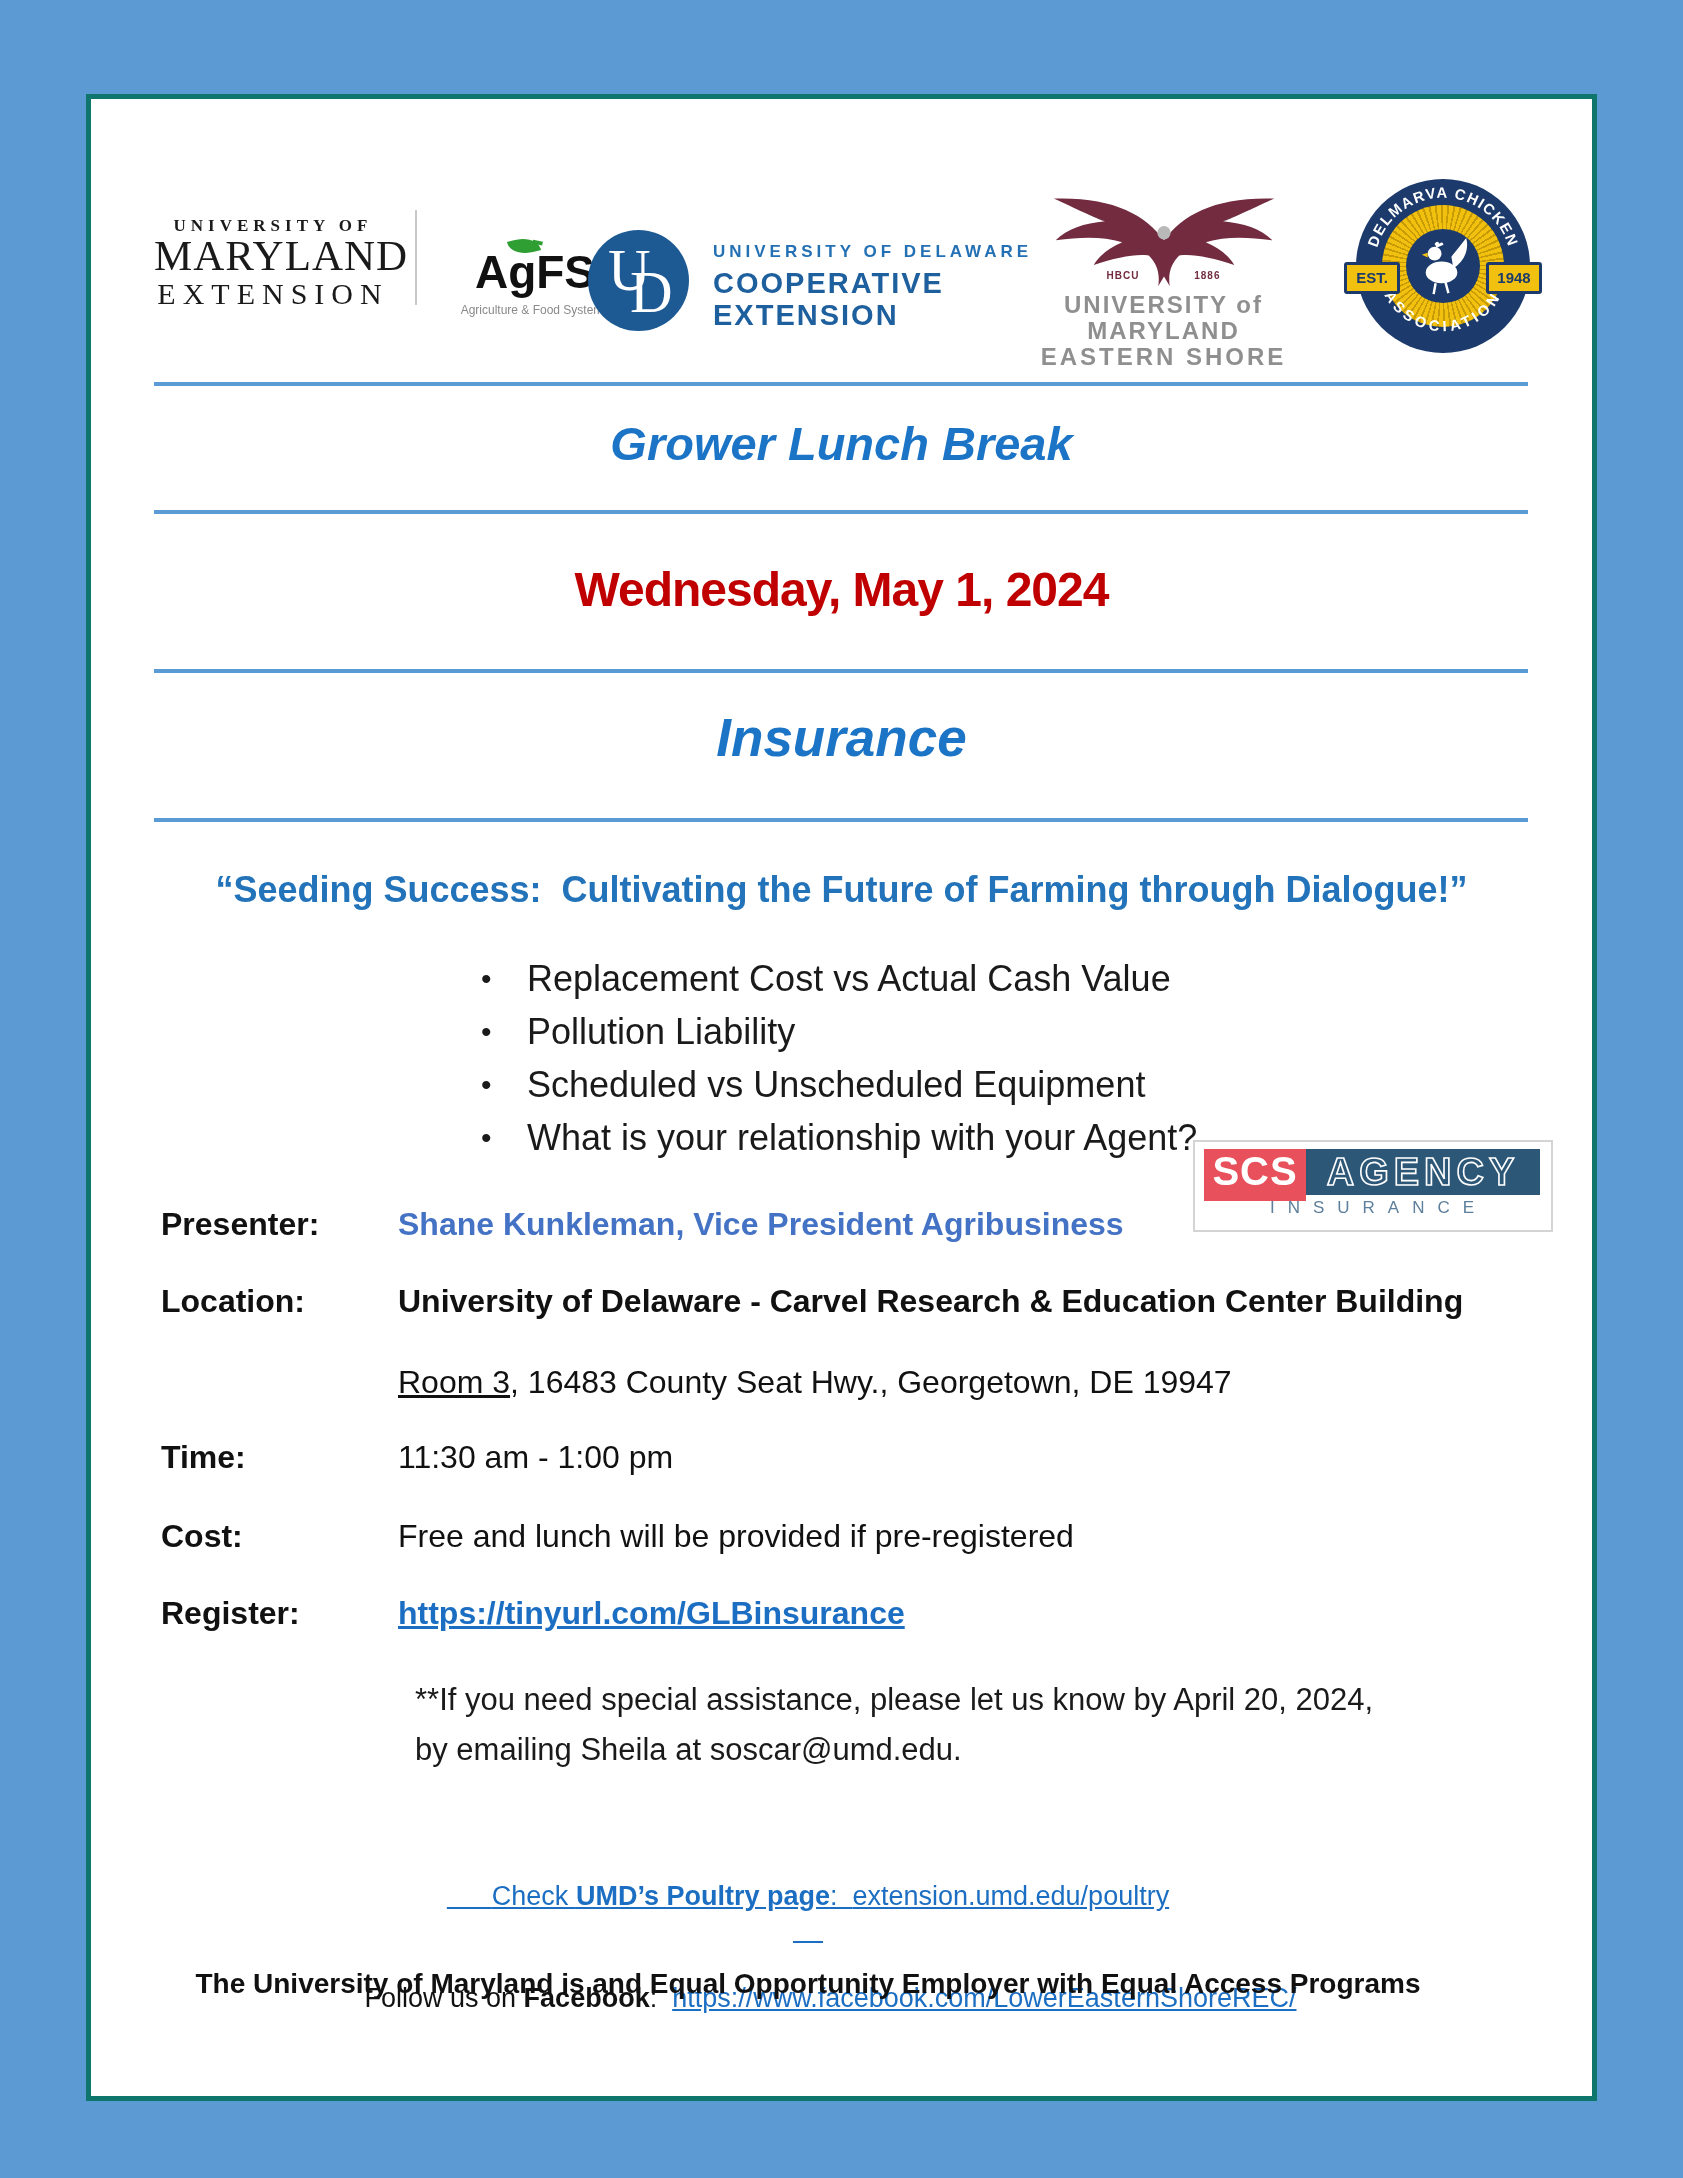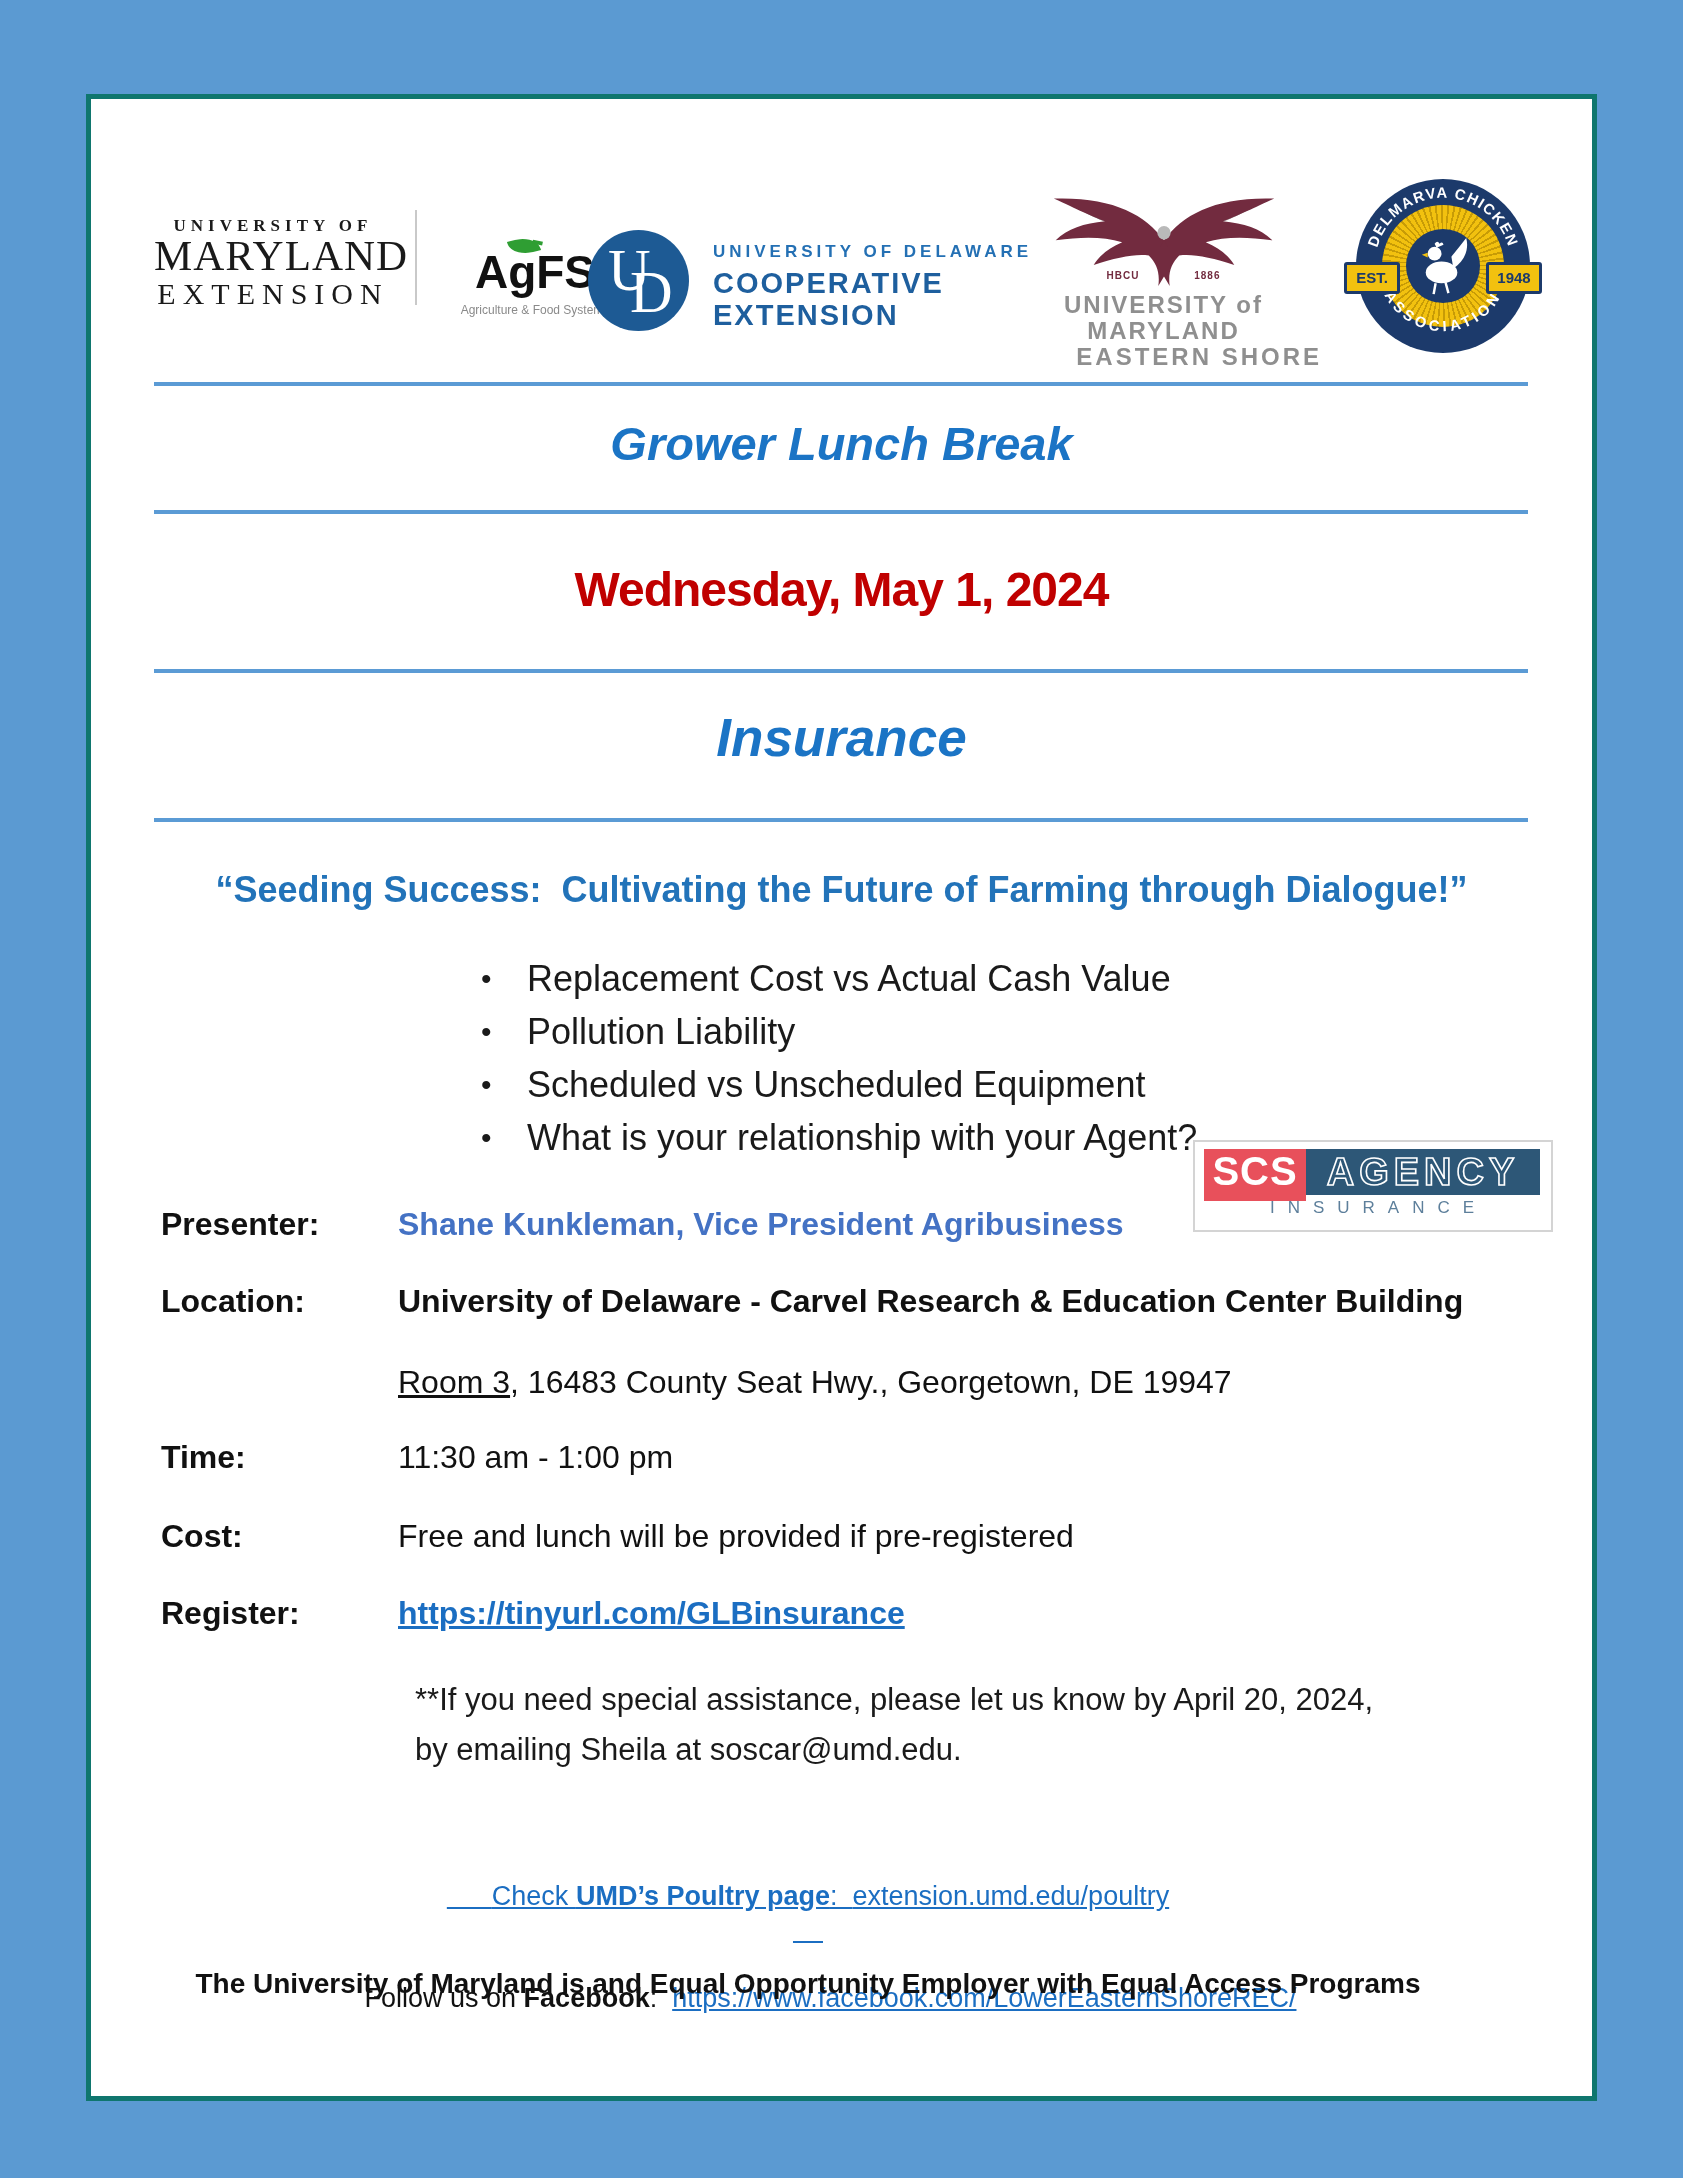--- a/index.html
+++ b/index.html
@@ -34,21 +34,21 @@
   .ud-text{position:absolute;left:125px;top:16px;white-space:nowrap;}
   .ud-l1{font-size:17px;letter-spacing:4px;font-weight:bold;color:#2470b4;}
   .ud-l2,.ud-l3{font-size:29px;font-weight:bold;letter-spacing:2px;color:#1e5f9e;line-height:32px;}
   .ud-l2{margin-top:5px;}
   .umes{position:absolute;left:914px;top:46px;width:317px;text-align:center;}
   .umes-hawk{display:block;margin:0 auto;width:228px;height:105px;position:relative;}
   .umes-hbcu,.umes-1886{position:absolute;top:85px;font-size:10px;font-weight:bold;color:#722b3f;letter-spacing:1px;}
   .umes-hbcu{left:57px;}
   .umes-1886{right:57px;}
   .umes-l1{font-size:24px;font-weight:bold;letter-spacing:2px;color:#8f8f8f;line-height:26px;margin-top:2px;}
-  .umes-l2{font-size:24px;font-weight:bold;letter-spacing:3px;color:#8f8f8f;line-height:26px;text-align:right;}
+  .umes-l2{font-size:24px;font-weight:bold;letter-spacing:3px;color:#8f8f8f;line-height:26px;}
   .dca{position:absolute;left:1265px;top:40px;width:174px;height:174px;}
   .dca-outer{position:absolute;inset:0;border-radius:50%;background:#1c3a6b;}
   .dca-burst{position:absolute;inset:26px;border-radius:50%;
     background:repeating-conic-gradient(#f2c10f 0deg 4deg,#c79b06 4deg 6deg);}
   .dca-center{position:absolute;inset:50px;border-radius:50%;background:#1c3a6b;}
   .dca-arcs{position:absolute;inset:0;}
   .dca-banner{position:absolute;top:83px;width:50px;height:26px;background:#f2c10f;border:3px solid #1c3a6b;border-radius:3px;
     color:#1c3a6b;font-size:15px;font-weight:bold;text-align:center;line-height:25px;}
   .dca-banner.left{left:-12px;}
   .dca-banner.right{right:-12px;}

